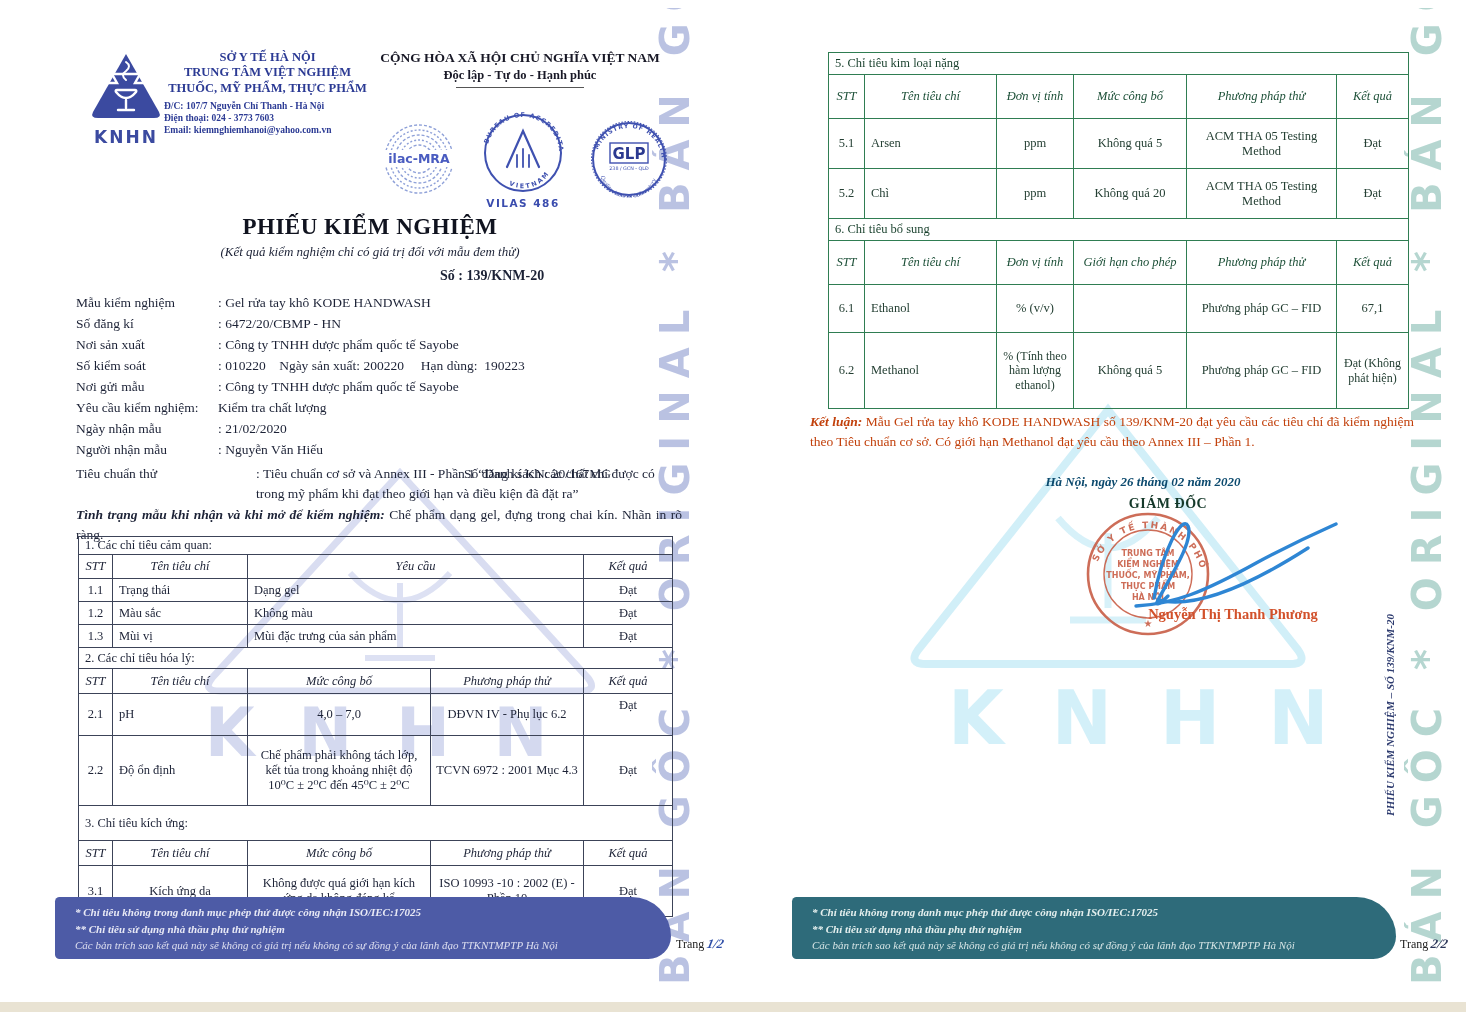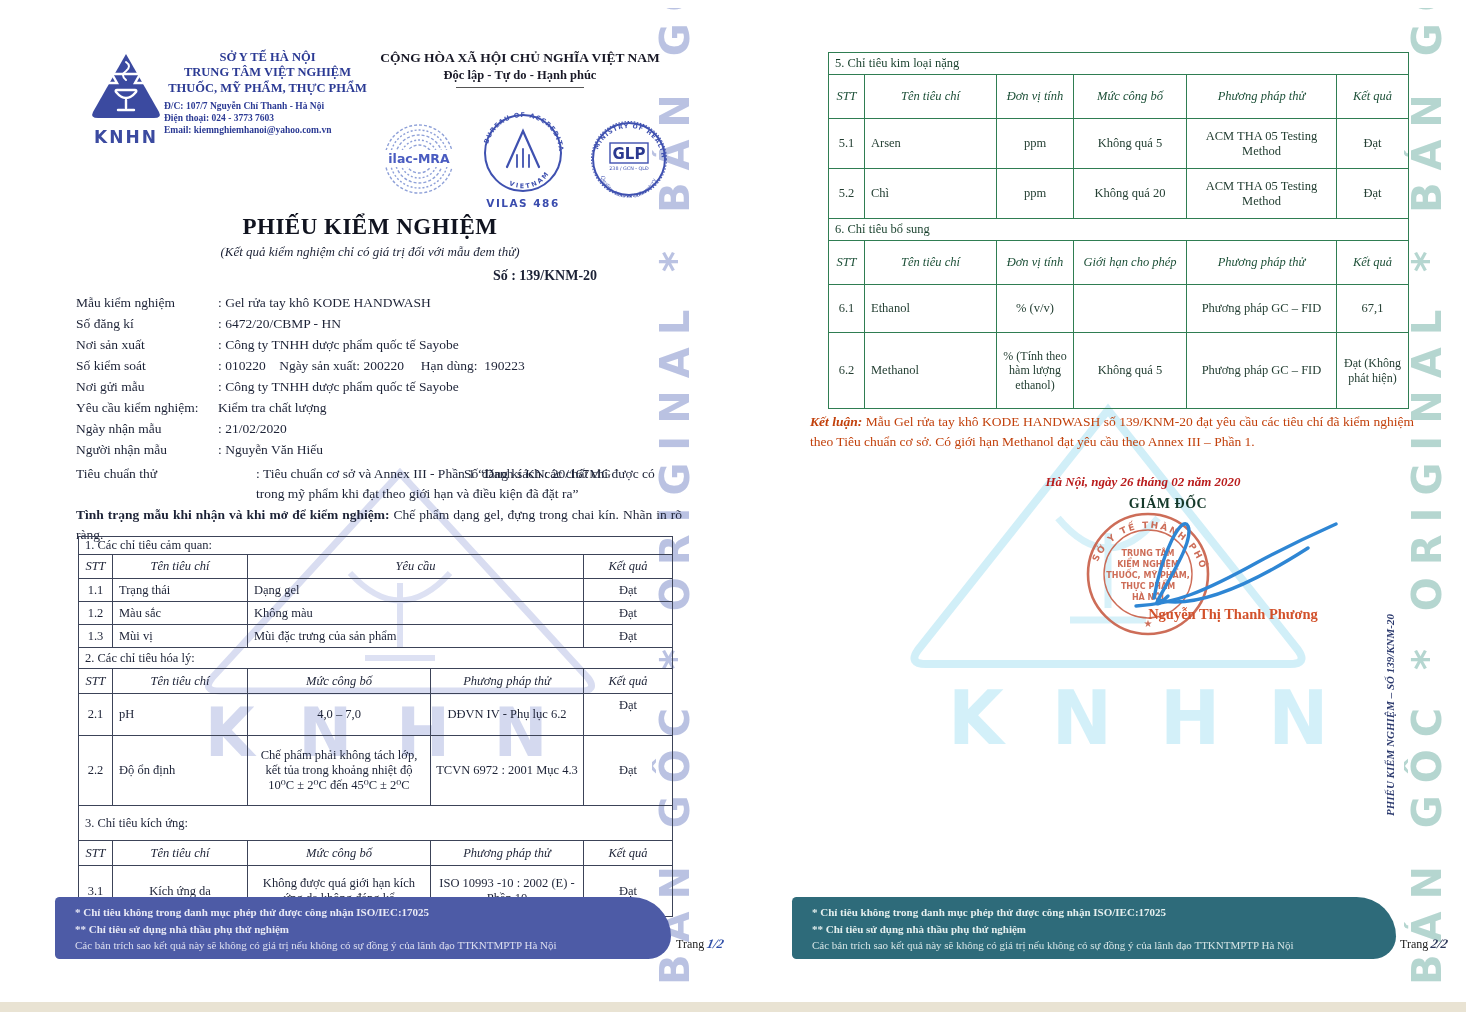--- a/index.html
+++ b/index.html
@@ -30,61 +30,61 @@
   .nat-block{position:absolute;left:330px;top:42px;width:300px;z-index:2;text-align:center;color:#181826;}
   .nat1{font-weight:bold;font-size:13.5px;}
   .nat2{font-weight:bold;font-size:12.5px;margin-top:2px;}
   .nat-rule{width:128px;height:1px;background:#555;margin:4px auto 0 auto;}
   .seals{position:absolute;left:340px;top:98px;width:290px;height:105px;z-index:2;display:flex;align-items:center;justify-content:space-between;}
 
   
   .title-block{position:absolute;left:30px;top:206px;width:600px;z-index:2;text-align:center;}
   .doc-title{font-size:23px;font-weight:bold;letter-spacing:.5px;color:#10131f;}
   .doc-sub{font-size:13px;font-style:italic;margin-top:4px;}
-  .doc-no{position:absolute;left:400px;top:260px;width:210px;z-index:2;text-align:center;font-weight:bold;font-size:14px;}
+  .doc-no{position:absolute;left:400px;top:260px;width:210px;z-index:2;text-align:left;font-weight:bold;font-size:14px;}
   .info-block{position:absolute;left:36px;top:288px;width:586px;z-index:2;font-size:13.5px;line-height:1.0;}
   .info-row{display:flex;margin-bottom:7.5px;position:relative;}
   .info-label{min-width:142px;flex-shrink:0;}
   .info-value{white-space:pre-wrap;flex:1;}
   .v-bold{font-weight:normal;}
   .info-extra{position:absolute;left:388px;top:0;white-space:nowrap;margin-top:45px;}
   .condition{position:absolute;left:36px;top:497px;width:606px;z-index:2;font-size:13.5px;line-height:1.45;text-align:justify;}
-  .cond-label{font-weight:bold;}
+  .cond-label{font-weight:bold;font-style:italic;}
 
   
   table.rpt{border-collapse:collapse;table-layout:fixed;z-index:2;position:absolute;background:transparent;}
   table.rpt td,table.rpt th{border:1.2px solid #3c4358;padding:1px 4px;font-size:12.5px;line-height:1.2;
                             overflow:hidden;font-weight:normal;}
   .sec-cell{font-weight:bold;font-size:13px;text-align:left;padding-left:6px !important;}
   .head-cell{font-style:italic;text-align:center;}
   td.c{text-align:center;} td.l{text-align:left;padding-left:6px !important;}
   #t-p1{left:38px;top:528px;width:594px;}
   table.green td,table.green th{border-color:#2f7d52;color:#243f33;}
   table.green .sec-cell{color:#173f2b;}
   table.green .head-cell{color:#1d5038;}
   #t-p2{left:50px;top:44px;width:580px;}
 
   
   .conclusion{position:absolute;left:32px;top:404px;width:604px;z-index:2;font-size:13.5px;line-height:1.5;
               text-align:justify;color:#c2410c;}
   .concl-label{font-weight:bold;font-style:italic;}
   .date-line{position:absolute;left:150px;top:466px;width:430px;z-index:2;text-align:center;
-             font-style:italic;font-weight:bold;font-size:13px;color:#b91c1c;}
+             font-style:italic;font-weight:bold;font-size:13px;color:#0c4a6e;}
   .director{position:absolute;left:250px;top:488px;width:280px;z-index:3;text-align:center;
             font-weight:bold;font-size:14px;letter-spacing:.5px;color:#15392a;}
   .stamp{position:absolute;left:300px;top:496px;z-index:2;}
   .signature{position:absolute;left:330px;top:492px;z-index:3;}
   .signer{position:absolute;left:330px;top:598px;width:250px;z-index:3;text-align:center;
           font-weight:bold;font-size:14.5px;color:#d2512b;}
   .side-note{position:absolute;left:606px;top:628px;height:180px;z-index:2;writing-mode:vertical-rl;
              transform:rotate(180deg);font-style:italic;font-weight:bold;font-size:11px;color:#2c3a6e;white-space:nowrap;}
 
   
   .footer-box{position:absolute;top:889px;height:62px;z-index:4;border-radius:6px 52px 30px 6px;
-              padding:7px 16px 0 20px;box-sizing:border-box;font-size:11px;line-height:1.5;}
+              padding:7px 16px 0 20px;box-sizing:border-box;font-size:11px;font-style:italic;line-height:1.5;}
   .footer-box.p1{left:15px;width:616px;background:#4d5ba6;color:#e8e9f5;}
   .footer-box.p2{left:14px;width:604px;background:#2e6b7a;color:#e4efee;}
   .fn-strong{font-weight:bold;}
   .fn-dim{opacity:.92;}
   .trang{position:absolute;top:928px;z-index:4;font-size:12px;color:#222;white-space:nowrap;}
   .trang.p1{left:636px;} .trang.p2{left:622px;}
   .trang .pnum{font-style:italic;font-weight:bold;color:#2f4fa8;transform:skewX(-12deg);display:inline-block;font-size:13px;}
 </style>
 </head>
 <body>

